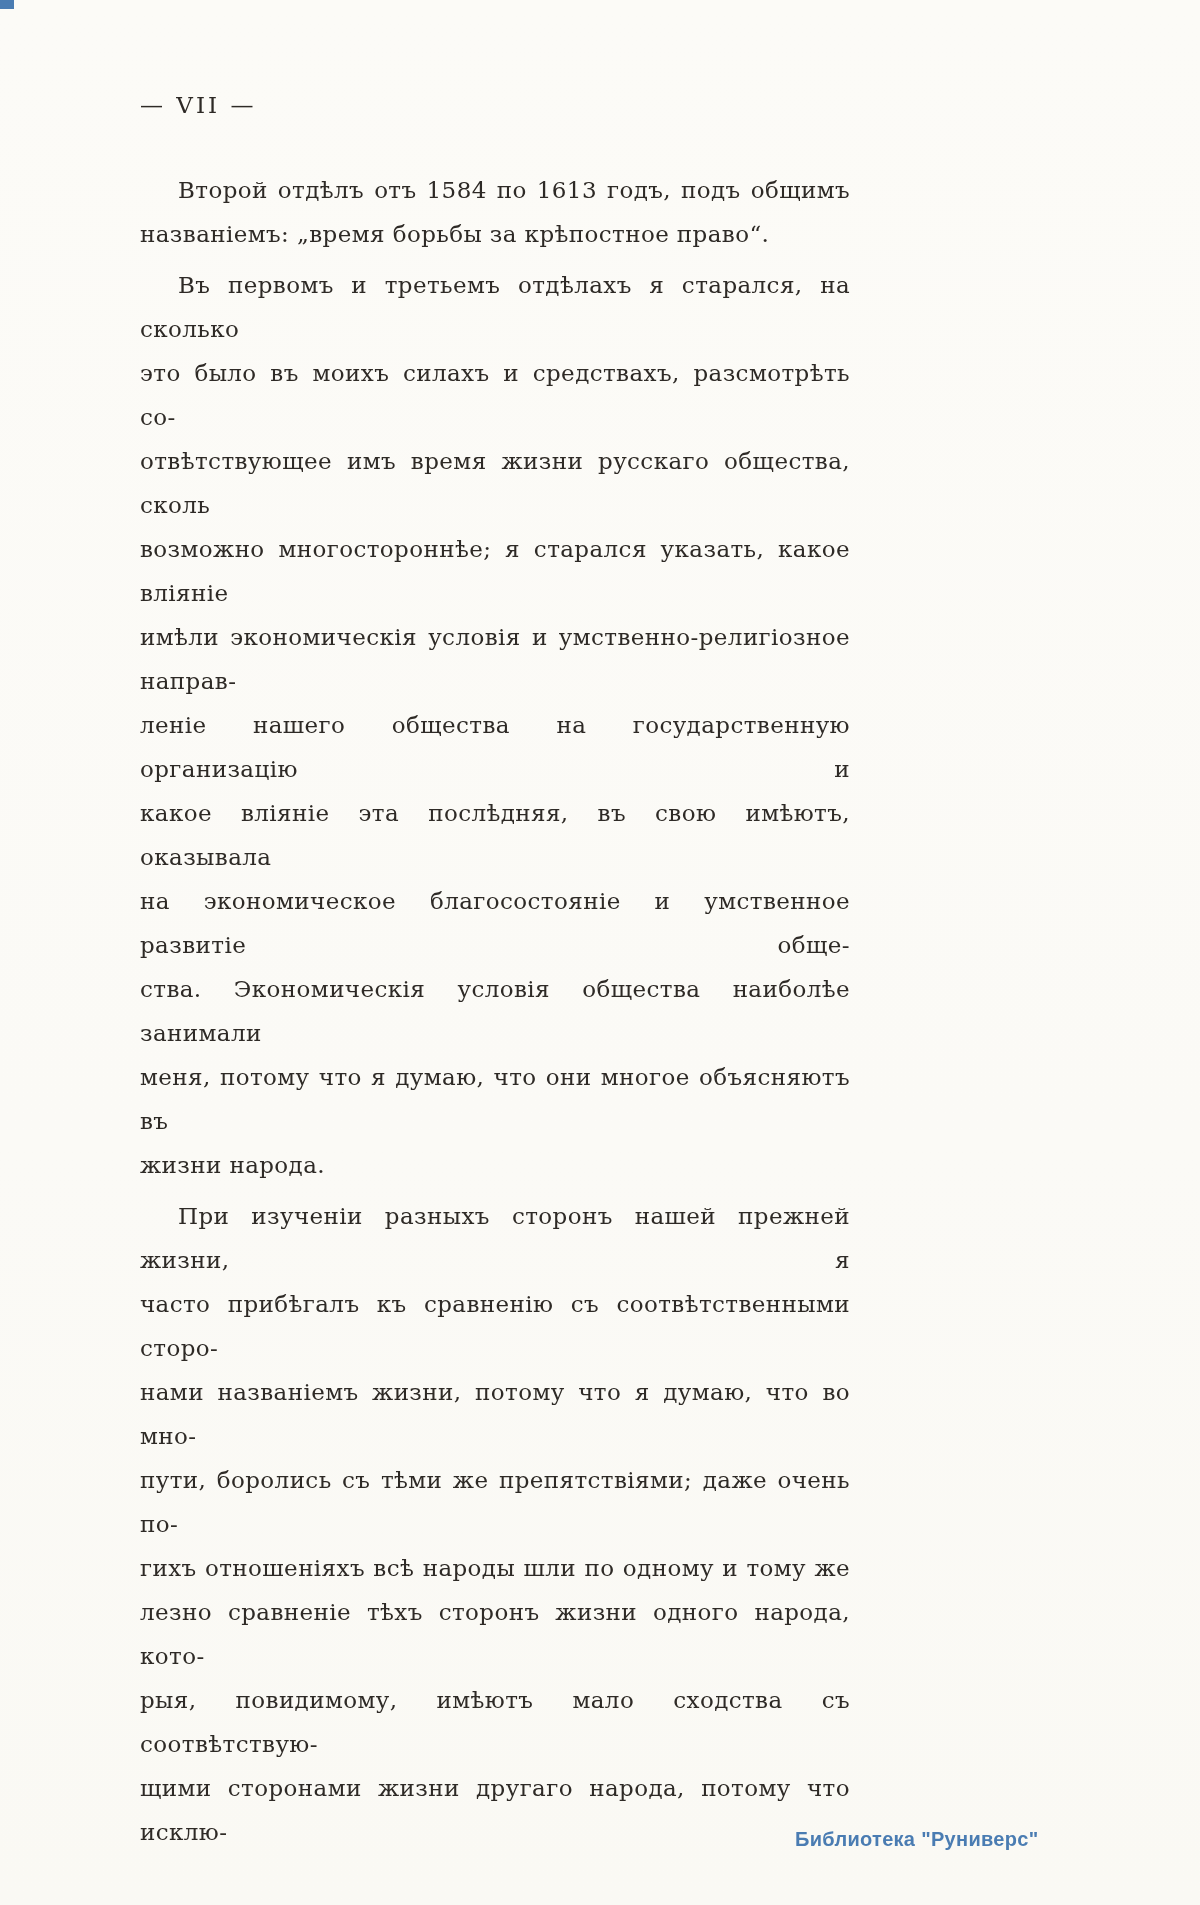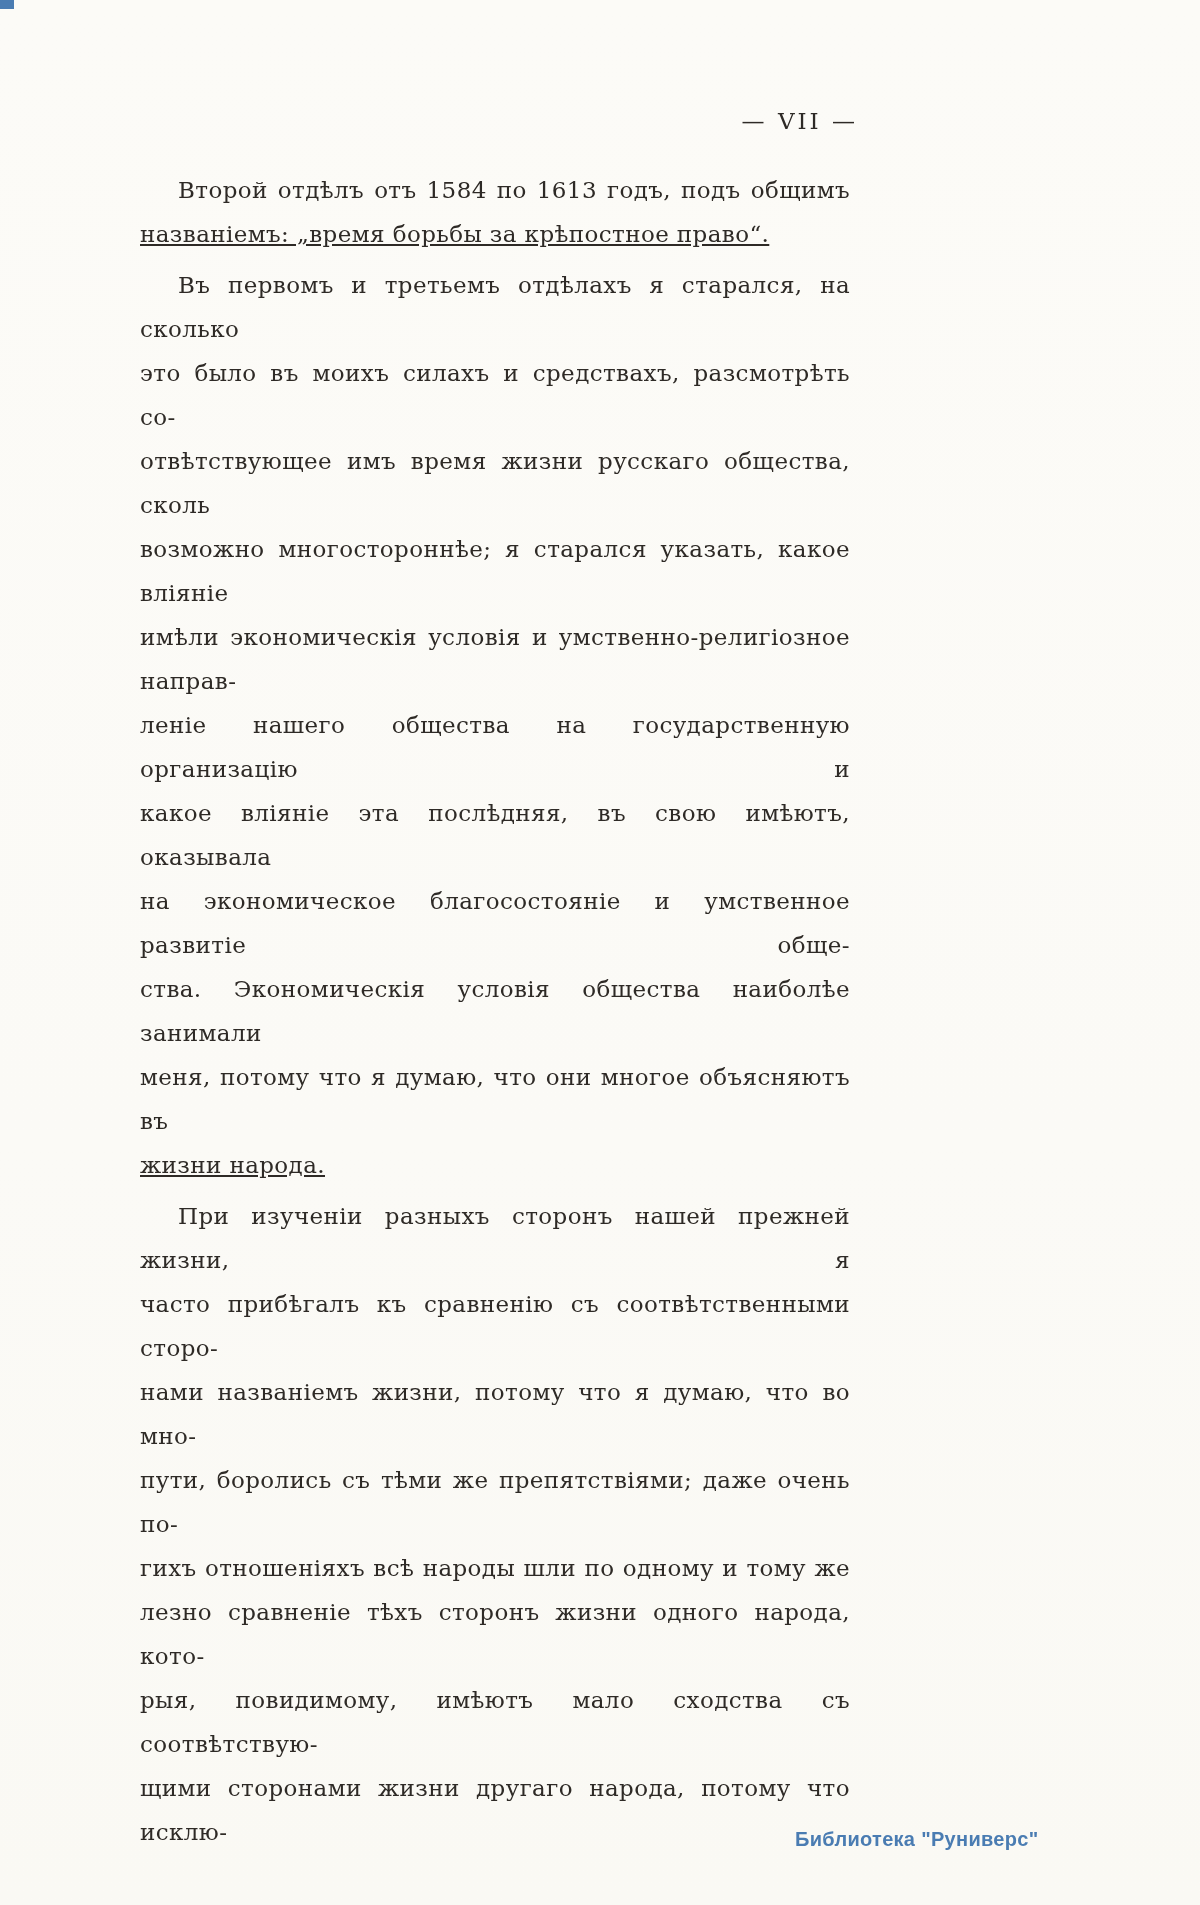--- a/index.html
+++ b/index.html
@@ -18,43 +18,42 @@
   }
   .page{
     position:absolute;inset:0;
     background:linear-gradient(180deg,#fcfbf7 0%,#fbfaf6 60%,#faf9f4 100%);
   }
   .corner-mark{
     position:absolute;left:0;top:0;width:14px;height:9px;
     background:var(--wm-blue);
   }
   .page-header{
-    position:absolute;left:140px;top:108px;width:718px;
-    text-align:right;
+    position:absolute;left:140px;top:92px;width:718px;
+    text-align:left;
     font-size:23px;letter-spacing:3px;
     color:var(--ink);
   }
   .text-block{
     position:absolute;left:140px;top:168px;width:718px;
     font-size:23px;
     letter-spacing:0.4px;
   }
   .paragraph{margin:0 8px 7px 0;}
   .line{
     line-height:44px;
     text-align:justify;
     -moz-text-align-last:justify;
     text-align-last:justify;
     white-space:normal;
   }
   .line.first{text-indent:38px;}
   .line.lastfree{
     -moz-text-align-last:left;
     text-align-last:left;
-    text-decoration:underline;
   }
   .watermark{
     position:absolute;left:795px;top:1828px;
     font-family:"Liberation Sans","DejaVu Sans",sans-serif;
     font-weight:bold;font-size:20px;
     color:var(--wm-blue);
     letter-spacing:0.3px;
   }
 </style>
 </head>

